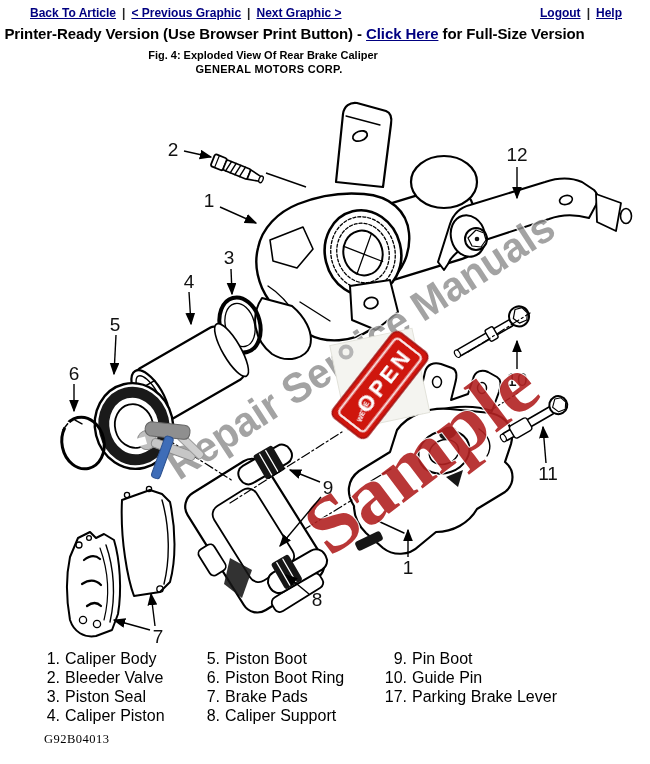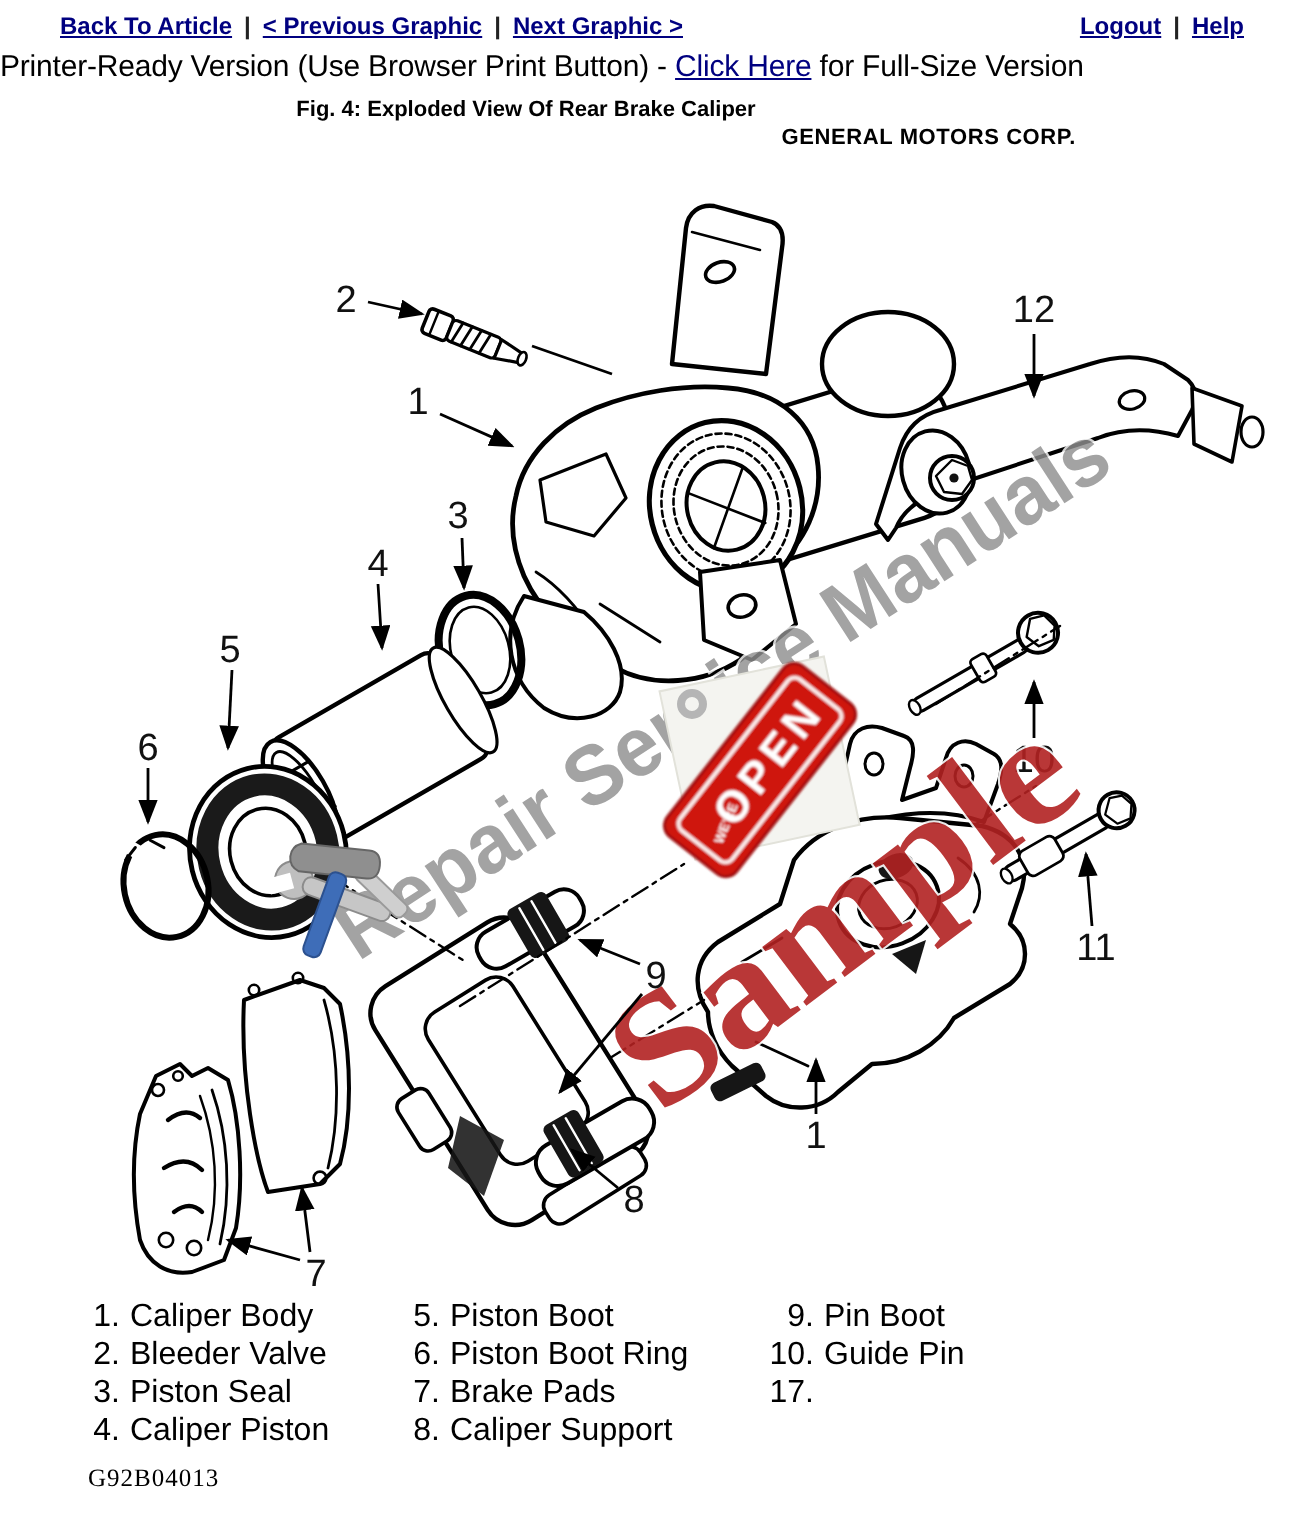--- a/index.html
+++ b/index.html
@@ -11,30 +11,30 @@
   .nav{
     position:absolute;top:6px;left:30px;right:28px;
     display:flex;justify-content:space-between;align-items:baseline;
     font-size:12px;font-weight:bold;white-space:nowrap;
   }
   .navgroup{display:flex;align-items:center;}
   .navlink{color:#000080;text-decoration:underline;cursor:pointer;}
   .sep{color:#222;padding:0 6px;text-decoration:none;font-weight:bold;}
   
   .printer{
-    position:absolute;top:25px;left:0;width:589px;
-    font-size:15px;font-weight:normal;letter-spacing:-0.1px;
+    position:absolute;top:25px;left:0;width:589px;text-align:center;
+    font-size:15px;font-weight:bold;letter-spacing:-0.1px;
   }
   .printer .navlink{color:#000080;}
   .figcap{
     position:absolute;top:49px;left:0;width:526px;text-align:center;
     font-size:11px;font-weight:bold;
   }
   .company{
-    position:absolute;top:63px;left:0;width:538px;text-align:right;
+    position:absolute;top:63px;left:0;width:538px;text-align:center;
     font-size:11px;font-weight:bold;letter-spacing:0.3px;
   }
   
   #diagram{position:absolute;top:0;left:0;}
   
   .parts{
     position:absolute;top:649px;left:45px;display:flex;
     font-size:16px;line-height:19px;white-space:nowrap;
   }
   .pcol1{width:160px;}
@@ -364,17 +364,18 @@
     <div class="prow">
         <span class="num">9.</span>
         <span>Pin Boot</span>
       </div>
     <div class="prow">
         <span class="num">10.</span>
         <span>Guide Pin</span>
       </div>
     <div class="prow">
         <span class="num">17.</span>
+        <span>Parking Brake Lever</span>
       </div>
   </div>
 </div>
 
 <div class="figid">G92B04013</div>
 
 </body></html>

